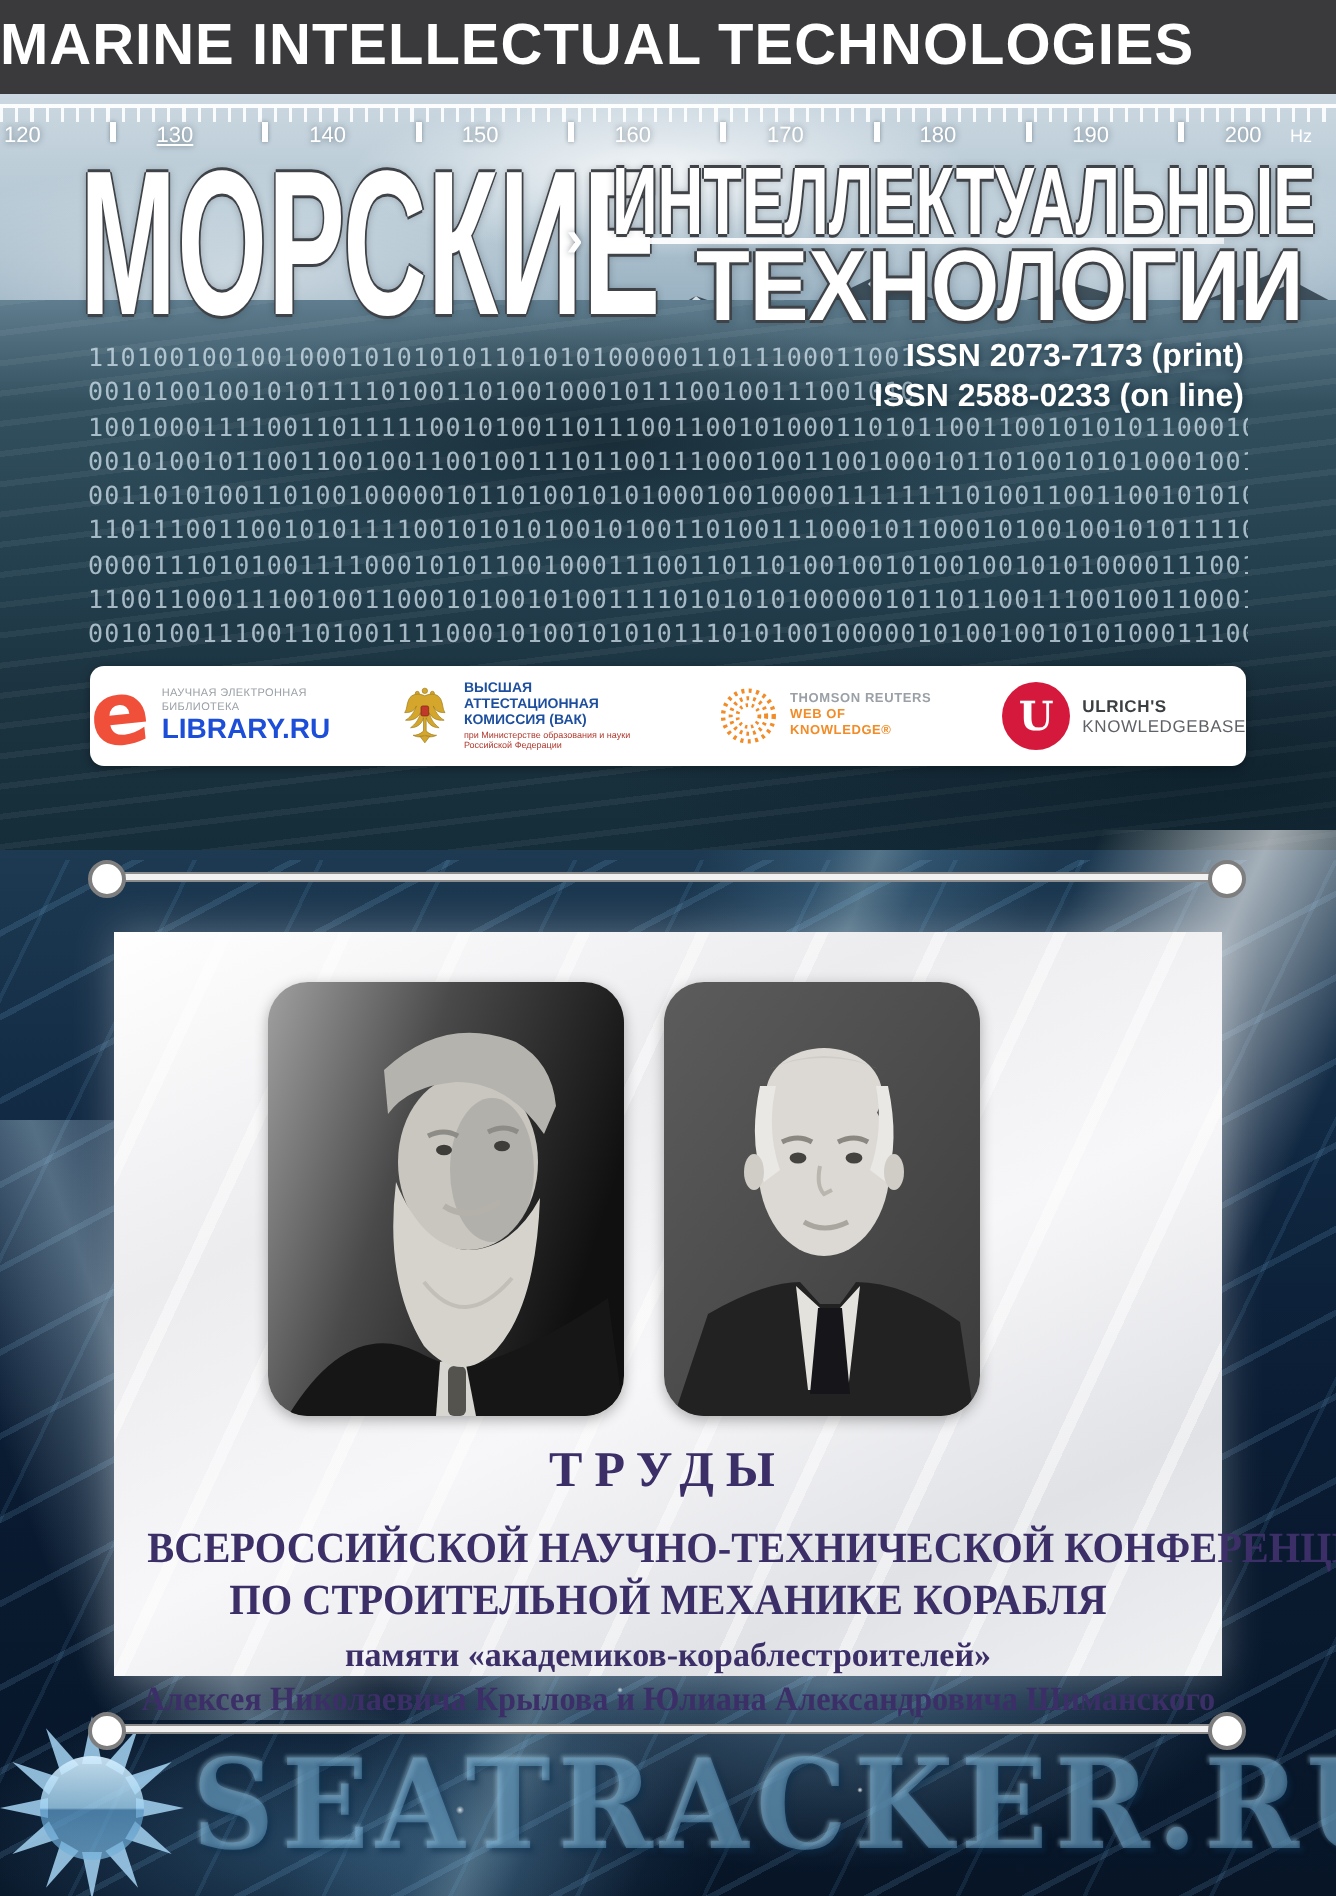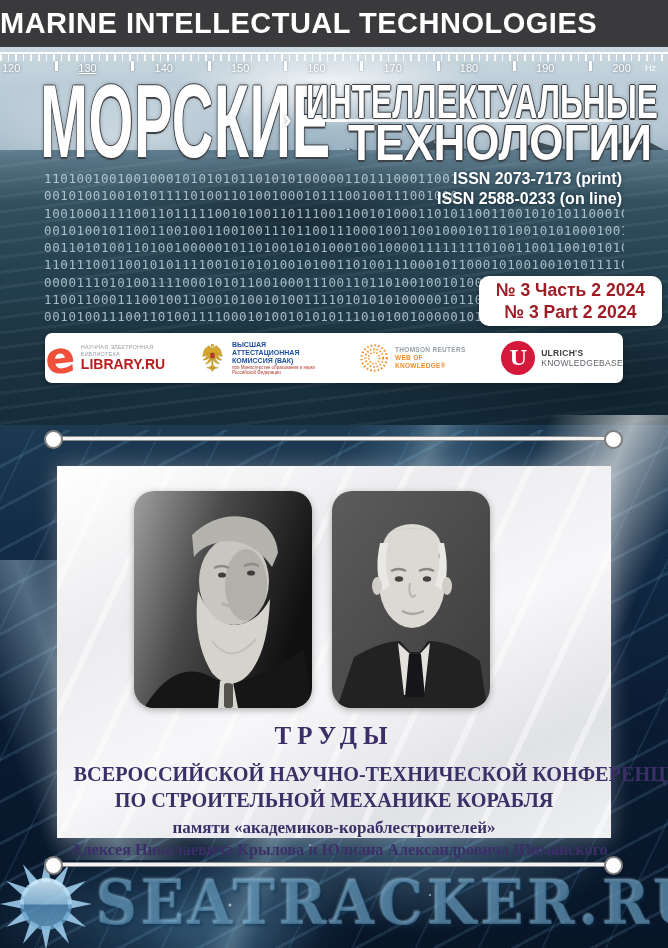--- a/index.html
+++ b/index.html
@@ -83,21 +83,21 @@
     transform:scaleX(.95);white-space:nowrap;text-shadow:0 0 1px #fff;}
 
   
   .logobar{position:absolute;left:45px;top:333px;width:578px;height:50px;background:#fff;border-radius:7px;
     box-shadow:0 1px 5px rgba(0,0,0,.35);display:flex;align-items:center;justify-content:center;
     gap:34px;z-index:4;}
   .lg{display:flex;align-items:center;gap:6px;}
   .e-glyph{font-family:"DejaVu Sans",sans-serif;font-weight:bold;font-size:44px;line-height:36px;
     color:#f0503a;transform:rotate(-6deg);}
   .el-small{font-size:5.5px;line-height:6.5px;color:#9aa0a6;letter-spacing:.2px;}
-  .el-main{font-size:14px;font-weight:bold;color:#b91c1c;line-height:15px;}
+  .el-main{font-size:14px;font-weight:bold;color:#1d4ed8;line-height:15px;}
   .vak-l1{font-size:7px;line-height:8px;font-weight:bold;color:#1d4f9e;}
   .vak-l3{font-size:4.5px;line-height:5.5px;color:#b03a2e;}
   .th-l1{font-size:6.5px;line-height:8px;font-weight:bold;color:#9aa0a6;letter-spacing:.3px;}
   .th-l2{font-size:6.5px;line-height:8px;font-weight:bold;color:#f28c28;letter-spacing:.3px;}
   .ul-circle{width:34px;height:34px;border-radius:50%;background:#d5193c;color:#fff;display:flex;
     align-items:center;justify-content:center;font-family:"DejaVu Serif",serif;font-weight:bold;font-size:20px;}
   .ul-l1{font-size:8.5px;line-height:10px;font-weight:bold;color:#3c4043;letter-spacing:.3px;}
   .ul-l2{font-size:8.5px;line-height:10px;color:#5f6368;letter-spacing:.3px;}
 
   
@@ -200,24 +200,20 @@
       <div>0000111010100111100010101100100011100110110100100101001001010100001110011001</div>
       <div>1100110001110010011000101001010011110101010100000101101100111001001100010110</div>
       <div>0010100111001101001111000101001010101110101001000001010010010101000111000101</div>
     </div>
 
   <div class="issn">
     <div>ISSN 2073-7173 (print)</div>
     <div>ISSN 2588-0233 (on line)</div>
   </div>
 
-  <div class="badge">
-    <div>№ 3 Часть 2 2024</div>
-    <div>№ 3 Part 2 2024</div>
-  </div>
 
   <div class="logobar">
     <div class="lg">
       <span class="e-glyph">e</span>
       <span>
         <div class="el-small">НАУЧНАЯ ЭЛЕКТРОННАЯ</div>
         <div class="el-small">БИБЛИОТЕКА</div>
         <div class="el-main">LIBRARY.RU</div>
       </span>
     </div>

